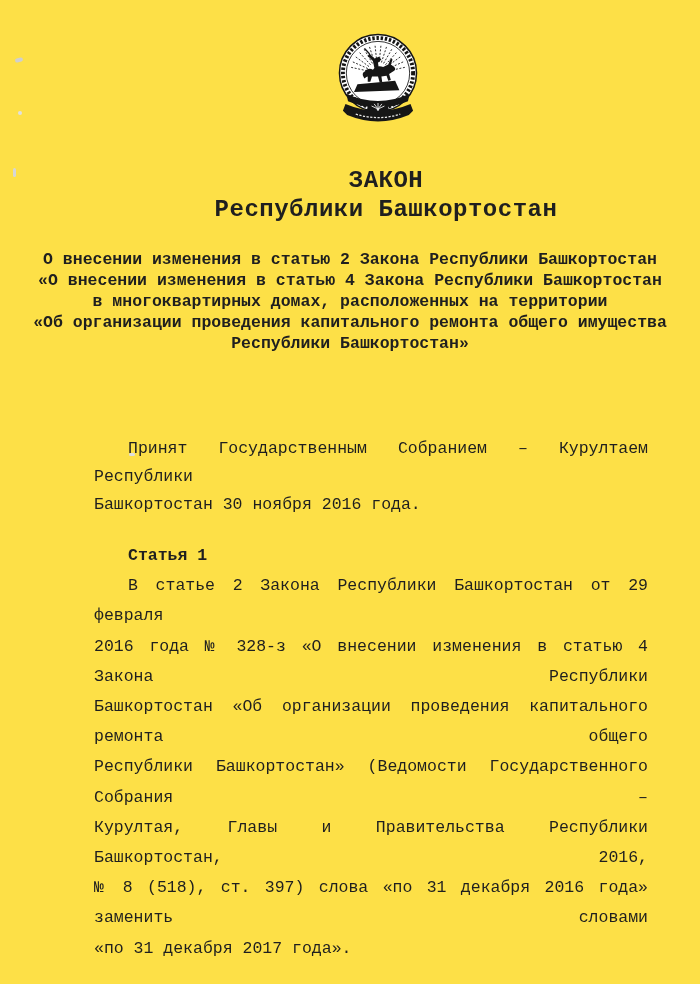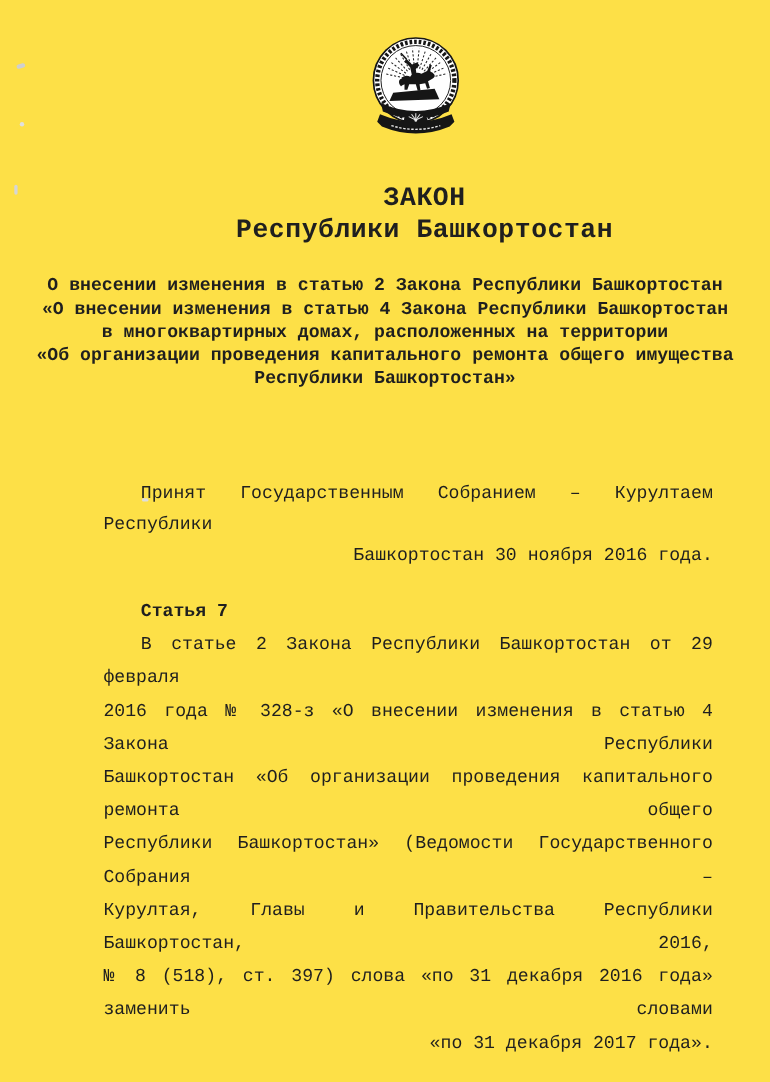--- a/index.html
+++ b/index.html
@@ -49,21 +49,21 @@
   
   .text-col {
     position: absolute;
     left: 94px;
     right: 52px;
   }
   .adoption-block { top: 399px; font-size: 16.5px; line-height: 28px; margin-top: 36px; }
   .article-block  { top: 541px; font-size: 16.5px; line-height: 30.2px; }
   .article-heading { font-weight: bold; padding-left: 34px; }
   .jline { text-align: justify; text-align-last: justify; white-space: normal; }
-  .jline-last { text-align: right; }
+  .jline-last { text-align: left; }
   .indent { text-indent: 34px; }
   
   .speck { position: absolute; background: #c9c9c9; border-radius: 2px; }
   .speck.s1 { left: 15px;  top: 58px;  width: 8px; height: 4px; transform: rotate(-15deg); background:#cfcfcf; }
   .speck.s2 { left: 18px;  top: 111px; width: 4px; height: 4px; background:#e0e0e0; }
   .speck.s3 { left: 13px;  top: 168px; width: 3px; height: 9px; background:#d6d6d6; }
   .speck.s4 { left: 129px; top: 453px; width: 6px; height: 3px; background:#dedede; }
 </style>
 </head>
 <body>
@@ -141,21 +141,21 @@
     <div>«Об организации проведения капитального ремонта общего имущества</div>
     <div>Республики Башкортостан»</div>
   </div>
 
   <div class="text-col adoption-block">
     <div class="jline indent">Принят Государственным Собранием – Курултаем Республики</div>
     <div class="jline-last">Башкортостан 30 ноября 2016 года.</div>
   </div>
 
   <div class="text-col article-block">
-    <div class="article-heading">Статья 7</div>
+    <div class="article-heading">Статья 1</div>
     <div class="jline indent">В статье 2 Закона Республики Башкортостан от 29 февраля</div>
     <div class="jline">2016 года № 328-з «О внесении изменения в статью 4 Закона Республики</div>
     <div class="jline">Башкортостан «Об организации проведения капитального ремонта общего</div>
     <div class="jline">Республики Башкортостан» (Ведомости Государственного Собрания –</div>
     <div class="jline">Курултая, Главы и Правительства Республики Башкортостан, 2016,</div>
     <div class="jline">№ 8 (518), ст. 397) слова «по 31 декабря 2016 года» заменить словами</div>
     <div class="jline-last">«по 31 декабря 2017 года».</div>
   </div>
 
 </div>

